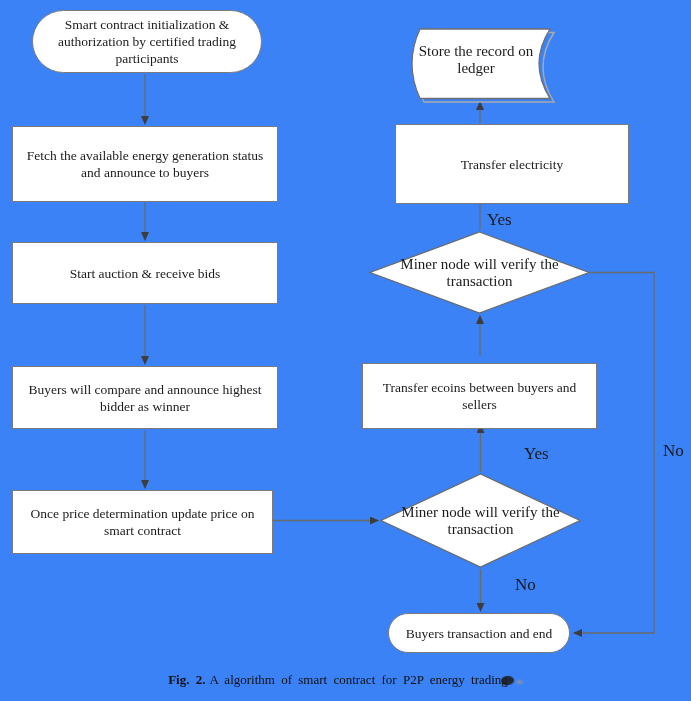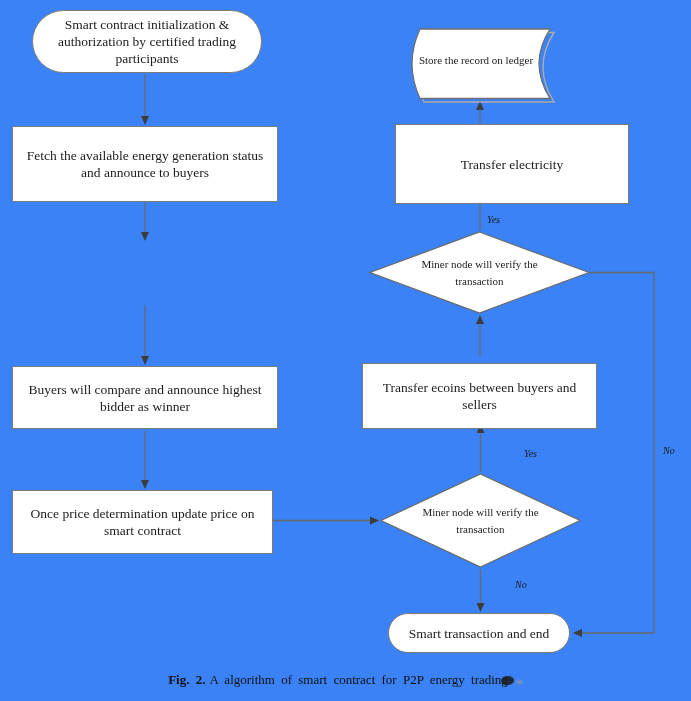--- a/index.html
+++ b/index.html
@@ -22,26 +22,26 @@
     font-size:13.5px;line-height:17px;
     padding:2px 12px;
   }
   .stadium{border-radius:32px;}
   .pill{border-radius:21px;}
   .shape-wrap{position:absolute;}
   .shape-wrap svg{position:absolute;left:0;top:0;overflow:visible;}
   .shape-label{
     position:absolute;left:0;right:0;top:50%;
     transform:translateY(-50%);
-    text-align:center;font-size:11px;line-height:17px;
+    text-align:center;font-size:15px;line-height:17px;
   }
   .ledger-label{left:10px;right:18px;top:42%;}
   .edge-label{
     position:absolute;
-    font-size:10px;line-height:16px;font-style:italic;
+    font-size:17px;line-height:16px;
   }
   .caption{
     position:absolute;left:0;right:0;top:672px;
     text-align:center;
     font-size:13px;word-spacing:3px;color:#111;
   }
   .caption b{font-weight:bold;margin-right:4px;}
   .smudge{
     display:inline-block;width:13px;height:9px;margin-left:-7px;
     background:#1d1d1d;border-radius:45% 55% 50% 40%;
@@ -79,20 +79,23 @@
   </svg>
 
   <div class="node stadium" style="left:32px;top:10px;width:230px;height:63px;padding:2px 16px;">
     <span>Smart contract initialization &amp; authorization by certified trading participants</span>
   </div>
 
   <div class="node" style="left:12px;top:126px;width:266px;height:76px;">
     <span>Fetch the available energy generation status and announce to buyers</span>
   </div>
 
+  <div class="node" style="left:12px;top:242px;width:266px;height:62px;">
+    <span>Start auction &amp; receive bids</span>
+  </div>
 
   <div class="node" style="left:12px;top:366px;width:266px;height:63px;">
     <span>Buyers will compare and announce highest bidder as winner</span>
   </div>
 
   <div class="node" style="left:12px;top:490px;width:261px;height:64px;">
     <span>Once price determination update price on smart contract</span>
   </div>
 
   <div class="shape-wrap" style="left:404px;top:28px;width:152px;height:76px;">
@@ -119,21 +122,21 @@
   </div>
 
   <div class="shape-wrap" style="left:380px;top:473px;width:201px;height:95px;">
     <svg width="201" height="95">
       <polygon points="100.5,1 200,47.5 100.5,94 1,47.5" fill="#ffffff" stroke="#6a6a6a" stroke-width="1.2"></polygon>
     </svg>
     <div class="shape-label" style="left:20px;right:20px;">Miner node will verify the transaction</div>
   </div>
 
   <div class="node pill" style="left:388px;top:613px;width:182px;height:40px;">
-    <span>Smart transaction and end</span>
+    <span>Buyers transaction and end</span>
   </div>
 
   <div class="edge-label" style="left:487px;top:212px;">Yes</div>
   <div class="edge-label" style="left:524px;top:446px;">Yes</div>
   <div class="edge-label" style="left:663px;top:443px;">No</div>
   <div class="edge-label" style="left:515px;top:577px;">No</div>
 
   <div class="caption">
     <b>Fig. 2.</b><span>A algorithm of smart contract for P2P energy trading</span><span class="smudge"></span><span class="smudge2"></span>
   </div>

